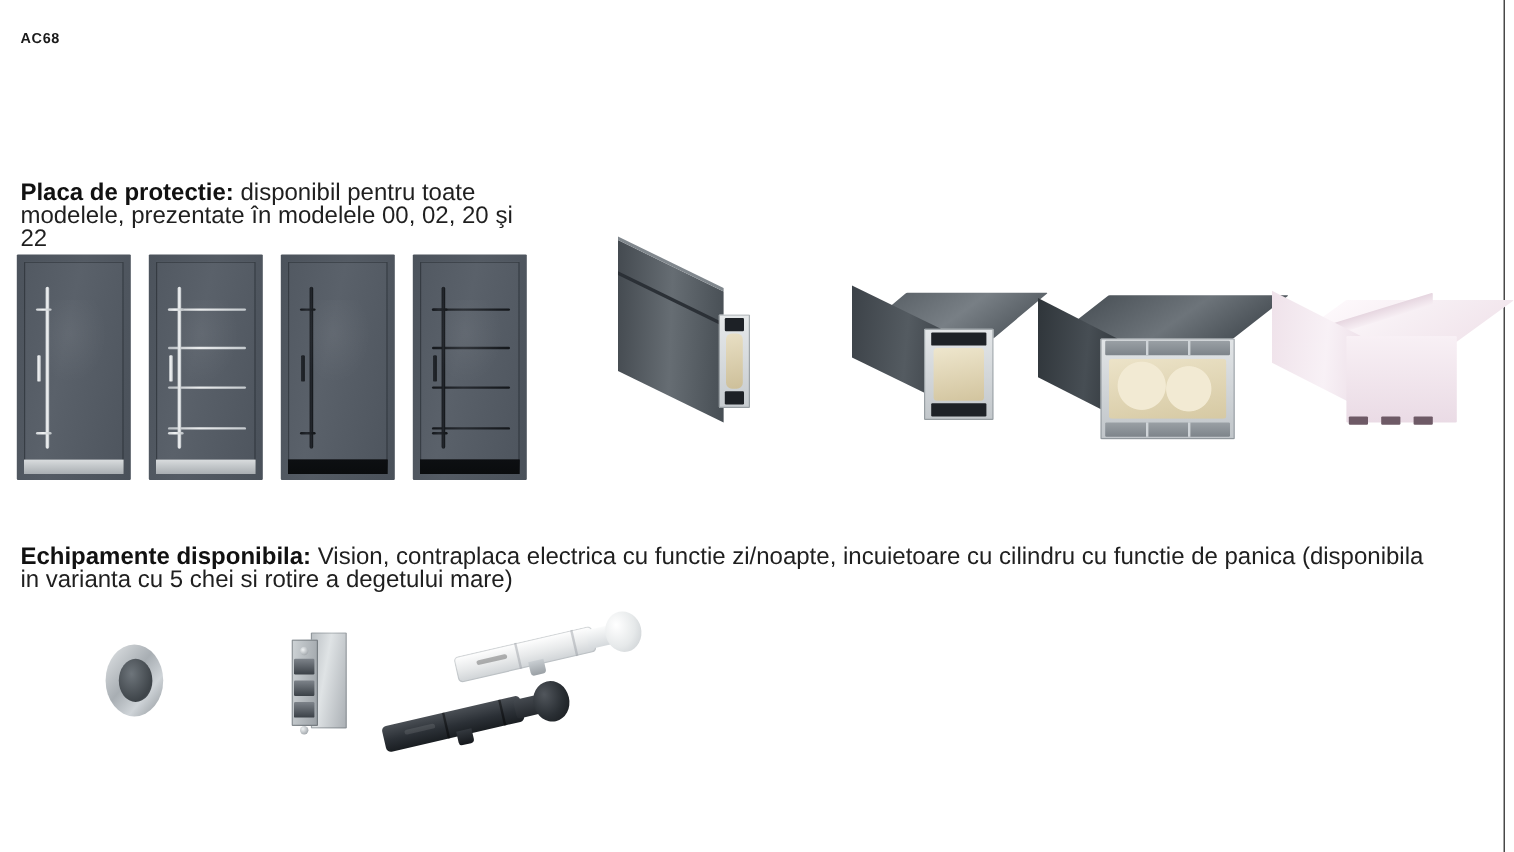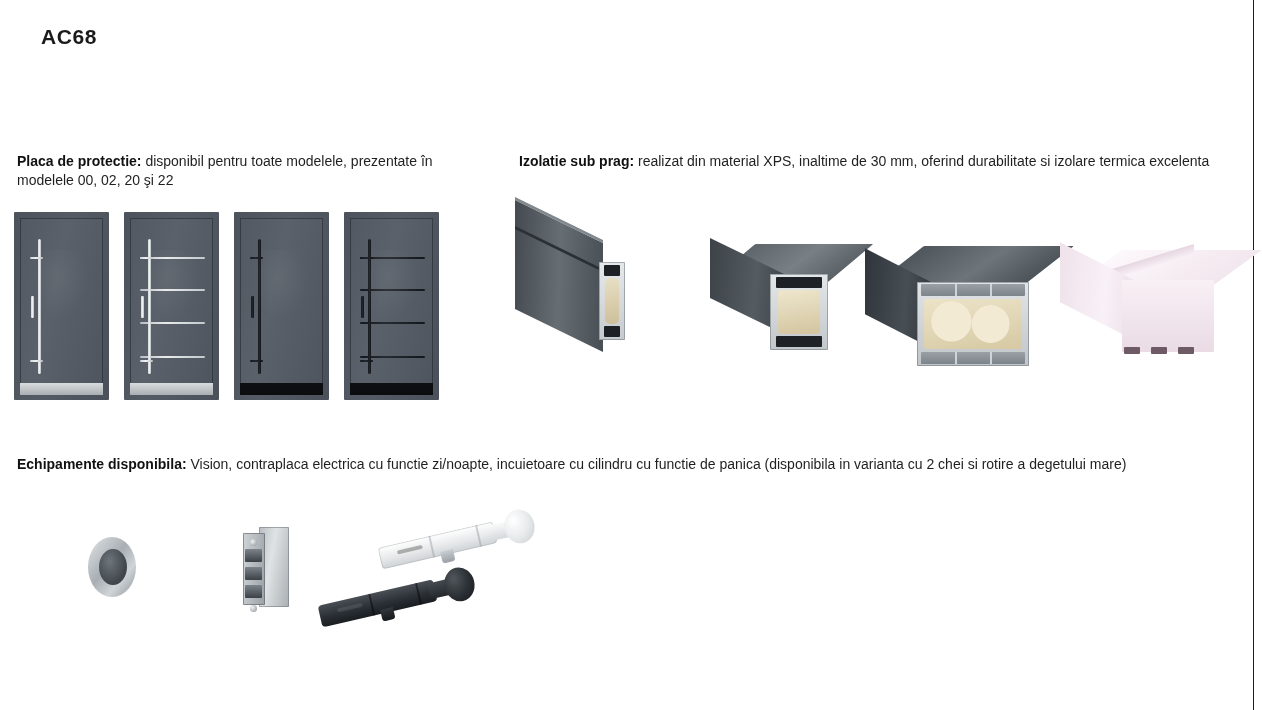--- a/index.html
+++ b/index.html
@@ -28,43 +28,42 @@
     width: 1px;
     height: 710px;
     background: #1c1c1c;
   }
 
   
   .eyebrow {
     position: absolute;
     left: 17px;
     top: 25px;
-    font-size: 21px;
+    font-size: 12px;
     font-weight: bold;
     letter-spacing: 0.6px;
     color: #1a1a1a;
-    margin-left: 24px;
   }
 
   .title {
     position: absolute;
     left: 14px;
     top: 52px;
     font-size: 46px;
     line-height: 50px;
     font-weight: bold;
     letter-spacing: -0.5px;
     color: #ee9b3d;
     white-space: nowrap;
   }
 
   
   .copy {
     position: absolute;
-    font-size: 14px;
+    font-size: 20px;
     line-height: 19px;
     color: #1f1f1f;
   }
   .copy b { font-weight: bold; color: #111; }
 
   .copy-left   { left: 17px;  top: 152px; width: 430px; }
   .copy-right  { left: 519px; top: 152px; width: 730px; }
   .copy-bottom { left: 17px;  top: 455px; width: 1170px; }
 
   
@@ -409,23 +408,20 @@
 
   <div class="page-rule"></div>
 
   <div class="eyebrow">AC68</div>
 
   <p class="copy copy-left">
     <b>Placa de protectie:</b><span> disponibil pentru toate modelele, prezentate în modelele 00, 02, 20 şi 22</span>
   </p>
 
   <div class="copy copy-right">
-    <p>
-      <b>Izolatie sub prag:</b><span> realizat din material XPS, inaltime de 30 mm, oferind durabilitate si izolare termica excelenta</span>
-    </p>
   </div>
 
   <div class="figure-row doors">
 
     <div class="door silver d1">
       <div class="leaf">
         <span class="handle-bar"></span>
         <span class="handle-stub stub-top"></span>
         <span class="handle-stub stub-bot"></span>
         <span class="slot"></span>
@@ -512,21 +508,21 @@
       <span class="notches">
         <i></i>
         <i></i>
         <i></i>
       </span>
     </div>
 
   </div>
 
   <p class="copy copy-bottom">
-    <b>Echipamente disponibila:</b><span> Vision, contraplaca electrica cu functie zi/noapte, incuietoare cu cilindru cu functie de panica (disponibila in varianta cu 2 chei si rotire a degetului mare)</span>
+    <b>Echipamente disponibila:</b><span> Vision, contraplaca electrica cu functie zi/noapte, incuietoare cu cilindru cu functie de panica (disponibila in varianta cu 5 chei si rotire a degetului mare)</span>
   </p>
 
   <div class="figure-row hardware">
 
     <div class="viewer">
       <span class="outer"></span>
       <span class="inner"></span>
     </div>
 
     <div class="strike">

